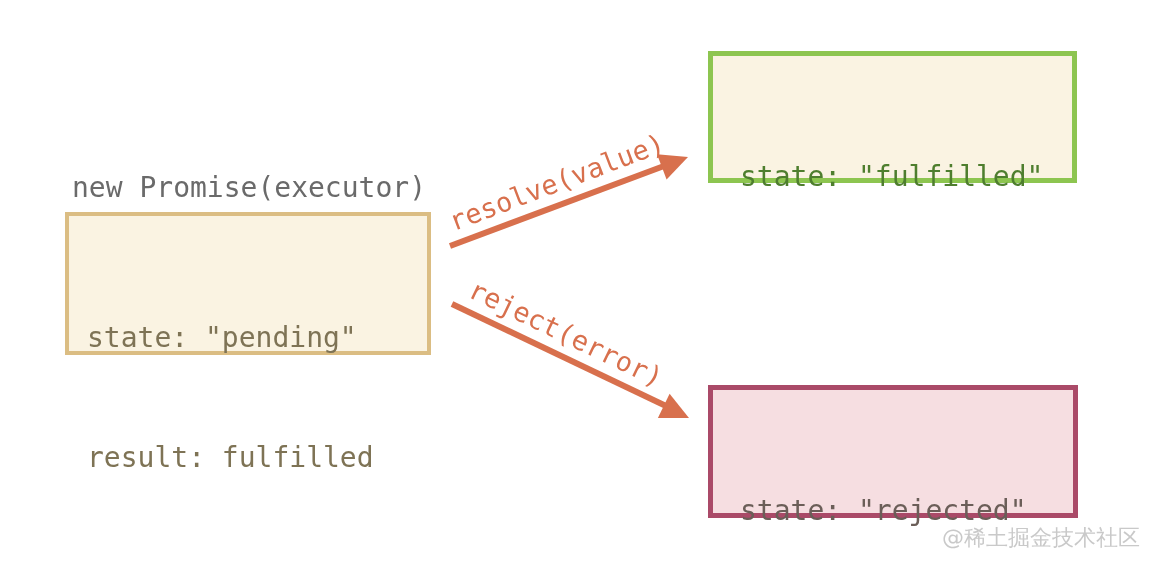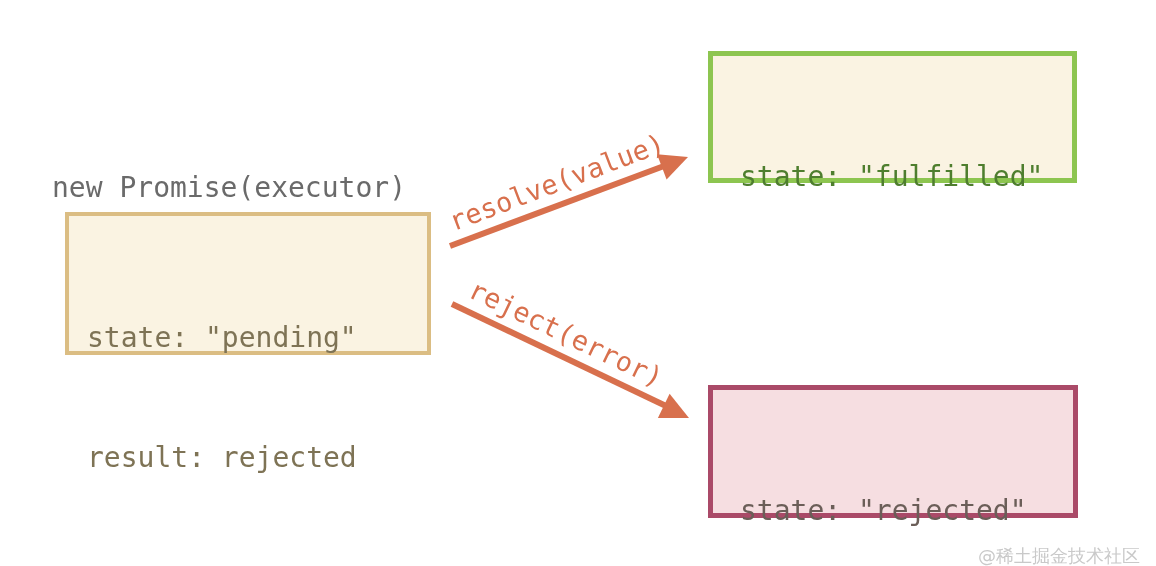--- a/index.html
+++ b/index.html
@@ -20,21 +20,21 @@
   .stage{
     position:relative;
     width:1156px;
     height:566px;
     background:var(--canvas-bg);
     overflow:hidden;
     font-family:"DejaVu Sans Mono","Liberation Mono",monospace;
   }
   .title{
     position:absolute;
-    left:52px;
+    left:72px;
     top:172px;
     font-size:28px;
     line-height:32px;
     color:var(--title-color);
     white-space:pre;
   }
   .box{
     position:absolute;
     box-sizing:border-box;
     font-size:28px;
@@ -80,37 +80,37 @@
   }
   .arrow-label{
     fill:var(--arrow-color);
     font-family:"DejaVu Sans Mono","Liberation Mono",monospace;
     font-size:27px;
     text-anchor:middle;
   }
   .watermark{
     position:absolute;
     right:16px;
-    top:545px;
-    font-size:18px;
+    top:527px;
+    font-size:22px;
     line-height:22px;
     color:var(--watermark-color);
     font-family:"DejaVu Sans","Liberation Sans",sans-serif;
   }
 </style>
 </head>
 <body>
 
 <div class="stage">
 
   <div class="title">new Promise(executor)</div>
 
   <div class="box pending">
     <div class="code-line">state: "pending"</div>
-    <div class="code-line">result: rejected</div>
+    <div class="code-line">result: fulfilled</div>
   </div>
 
   <div class="box fulfilled">
     <div class="code-line">state: "fulfilled"</div>
   </div>
 
   <div class="box rejected">
     <div class="code-line">state: "rejected"</div>
     
   </div>

